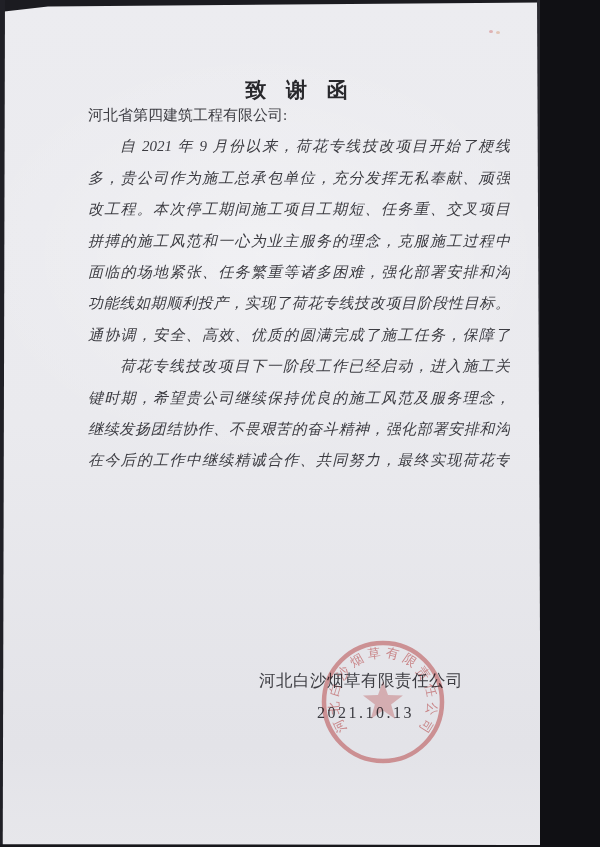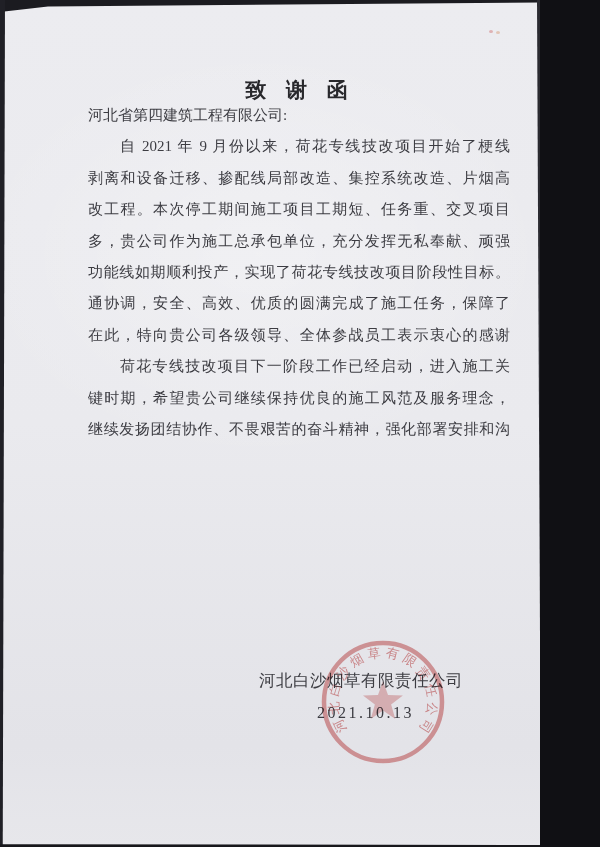--- a/index.html
+++ b/index.html
@@ -24,21 +24,21 @@
   .title{
     position:absolute;top:76px;left:0;width:600px;text-align:center;
     font-size:21px;font-weight:700;letter-spacing:7px;color:#28282c;
     font-family:"Liberation Sans","DejaVu Sans",sans-serif;
   }
   .body-block{
     position:absolute;top:100px;left:88px;width:422px;
     font-size:15px;line-height:31.4px;color:#3c3c42;
   }
   .salutation{text-align:left;}
-  .line{text-align:justify;text-align-last:justify;text-justify:inter-character;overflow:hidden;}
+  .line{text-align:justify;text-align-last:justify;text-justify:inter-character;overflow:hidden;font-style:italic;}
   .line.first{text-indent:32px;}
   .line.last{text-align-last:left;}
 
   .sign-block{position:absolute;top:667px;left:88px;width:422px;color:#3c3c42;}
   .sign-company{text-align:right;padding-right:47px;font-size:16.5px;line-height:28px;letter-spacing:0.5px;}
   .sign-date{text-align:right;padding-right:96px;font-size:16px;line-height:24px;margin-top:6px;letter-spacing:2.5px;}
 
   .stamp{position:absolute;left:308px;top:627px;width:150px;height:150px;
     mix-blend-mode:multiply;opacity:0.88;z-index:4;}
 
@@ -50,29 +50,30 @@
 <body>
 
 <div class="scan">
 
   <div class="title">致 谢 函</div>
 
   <div class="body-block">
     <div class="salutation">河北省第四建筑工程有限公司:</div>
 
   <div class="line first">自 2021 年 9 月份以来，荷花专线技改项目开始了梗线</div>
-      <div class="line">剥离和设备迁移、掺配线局部改造、集控系统改造、片烟高</div>
+      <div class="line">多，贵公司作为施工总承包单位，充分发挥无私奉献、顽强</div>
       <div class="line">改工程。本次停工期间施工项目工期短、任务重、交叉项目</div>
-      <div class="line">多，贵公司作为施工总承包单位，充分发挥无私奉献、顽强</div>
+      <div class="line">拼搏的施工风范和一心为业主服务的理念，克服施工过程中</div>
+      <div class="line">面临的场地紧张、任务繁重等诸多困难，强化部署安排和沟</div>
       <div class="line">功能线如期顺利投产，实现了荷花专线技改项目阶段性目标。</div>
       <div class="line">通协调，安全、高效、优质的圆满完成了施工任务，保障了</div>
-      <div class="line">在此，特向贵公司各级领导、全体参战员工表示衷心的感谢</div>
       <div class="line first">荷花专线技改项目下一阶段工作已经启动，进入施工关</div>
       <div class="line">键时期，希望贵公司继续保持优良的施工风范及服务理念，</div>
       <div class="line">继续发扬团结协作、不畏艰苦的奋斗精神，强化部署安排和沟</div>
+      <div class="line">在今后的工作中继续精诚合作、共同努力，最终实现荷花专</div>
     </div>
 
   <div class="sign-block">
     <div class="sign-company">河北白沙烟草有限责任公司</div>
     <div class="sign-date">2021.10.13</div>
   </div>
 
   <svg class="stamp" viewBox="0 0 150 150">
     <circle cx="75" cy="75" r="59" fill="none" stroke="#d46a6a" stroke-width="4.5" opacity="0.72"></circle>
     <polygon points="75,54 80,68.1 94.9,68.5 83.1,77.6 87.3,92 75,83.5 62.7,92 66.9,77.6 55,68.5 70,68.1" fill="#d98080" opacity="0.55"></polygon>

